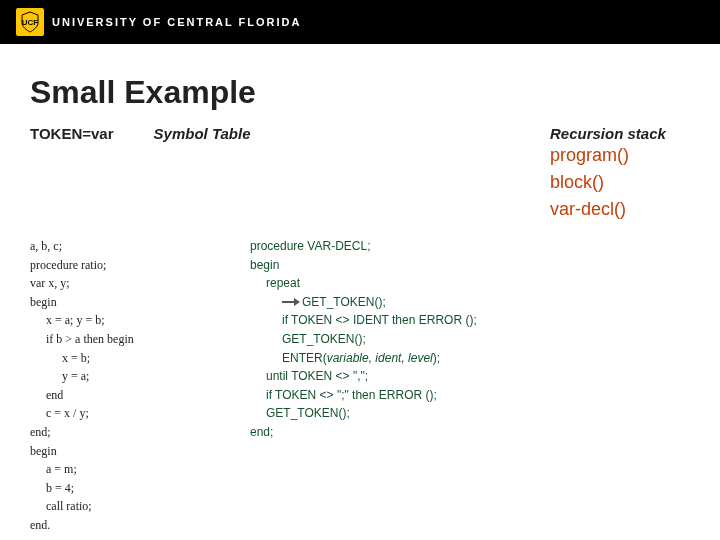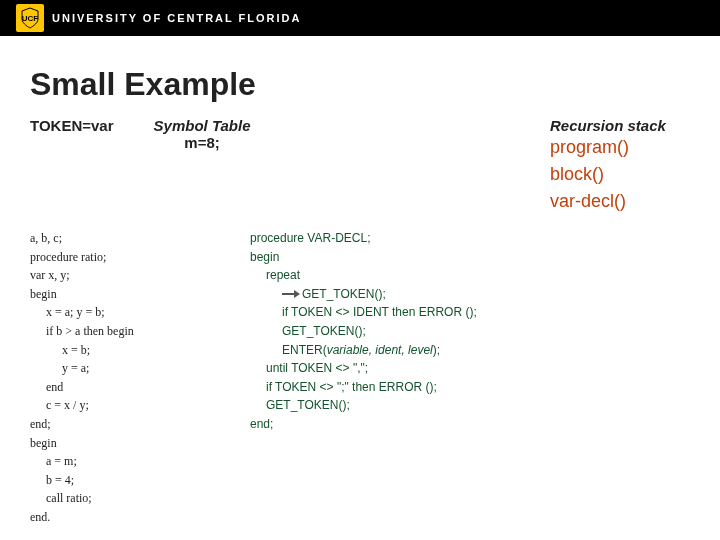--- a/index.html
+++ b/index.html
@@ -6,21 +6,21 @@
     body {
       width: 720px;
       height: 540px;
       background: #ffffff;
       font-family: Arial, sans-serif;
       overflow: hidden;
     }
     
     .header {
       background: #000000;
-      height: 36px;
+      height: 44px;
       display: flex;
       align-items: center;
       padding: 0 16px;
       gap: 10px;
     }
     .header-logo {
       display: flex;
       align-items: center;
       gap: 8px;
     }
@@ -174,21 +174,20 @@
 
   <div class="page-title">Small Example</div>
 
   <div class="top-row">
     <div class="token-symbol-area">
       <div class="token-box">
         <span>TOKEN=</span><span>var</span>
       </div>
       <div class="symbol-box">
         <div style="font-style:italic;">Symbol Table</div>
-        <div>m=8;</div>
       </div>
     </div>
     <div class="recursion-box">
       <div class="recursion-title">Recursion stack</div>
       <div class="recursion-items">
         <div>program()</div>
         <div>block()</div>
         <div>var-decl()</div>
       </div>
     </div>

